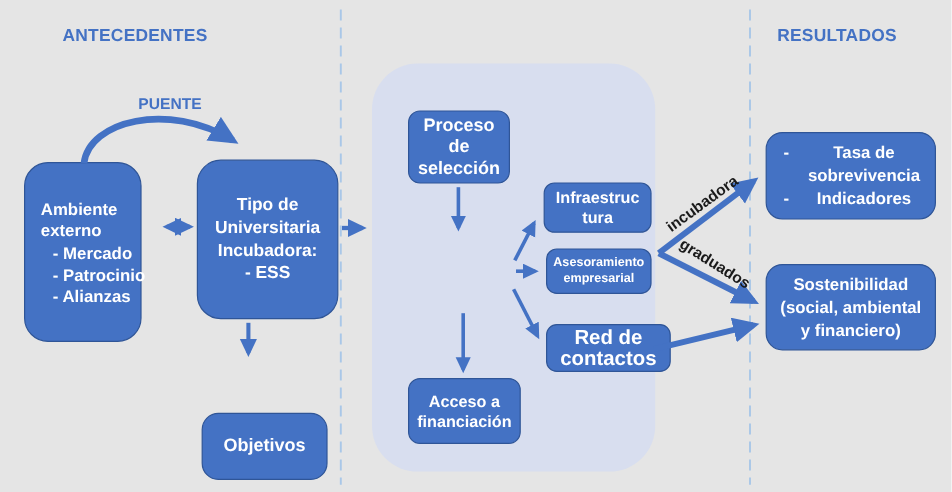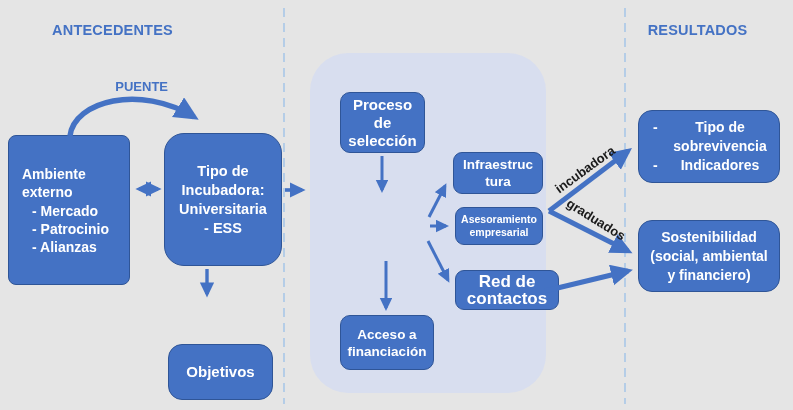--- a/index.html
+++ b/index.html
@@ -15,21 +15,21 @@
     position:absolute;background:#4472C4;border:1.4px solid #2F5597;color:#ffffff;
     display:flex;flex-direction:column;align-items:center;justify-content:center;
     text-align:center;font-weight:bold;line-height:18px;box-sizing:border-box;
   }
   .container-bg{
     position:absolute;left:310px;top:53px;width:236px;height:340px;
     background:#D8DEEF;border-radius:38px;
   }
   .line{white-space:nowrap;}
   
-  .b-ambiente{left:8px;top:135px;width:122px;height:150px;border-radius:8px;
+  .b-ambiente{left:20px;top:135px;width:98px;height:150px;border-radius:20px;
     align-items:flex-start;text-align:left;font-size:14px;padding:10px 6px 10px 13px;}
   .b-ambiente .items{padding-left:10px;}
   .b-tipo{left:164px;top:133px;width:118px;height:133px;border-radius:20px;font-size:14.5px;line-height:19px;}
   .b-objetivos{left:168px;top:302px;width:105px;height:56px;border-radius:14px;font-size:15px;margin-top:42px;}
   .b-proceso{left:340px;top:92px;width:85px;height:61px;border-radius:10px;font-size:15px;}
   .b-servicios{left:340px;top:197px;width:88px;height:60px;border-radius:10px;font-size:15px;line-height:19px;}
   .b-infra{left:453px;top:152px;width:90px;height:42px;border-radius:9px;font-size:13.5px;line-height:17px;}
   .b-asesor{left:455px;top:207px;width:88px;height:38px;border-radius:9px;font-size:10.5px;line-height:13px;}
   .b-red{left:455px;top:270px;width:104px;height:40px;border-radius:9px;font-size:17px;line-height:17px;}
   .b-acceso{left:340px;top:315px;width:94px;height:55px;border-radius:10px;font-size:13.5px;line-height:17px;}
@@ -64,22 +64,22 @@
     <div style="margin-bottom:1px;">Ambiente externo</div>
     <div class="items">
       <div class="line">- Mercado</div>
       <div class="line">- Patrocinio</div>
       <div class="line">- Alianzas</div>
     </div>
   </div>
 
   <div class="box b-tipo">
     <div class="line">Tipo de</div>
+    <div class="line">Universitaria</div>
     <div class="line">Incubadora:</div>
-    <div class="line">Universitaria</div>
     <div class="line">- ESS</div>
   </div>
 
   <div class="box b-objetivos">
     <div class="line">Objetivos</div>
   </div>
 
   <div class="box b-proceso">
     <div class="line">Proceso</div>
     <div class="line">de</div>
@@ -103,21 +103,21 @@
   </div>
 
   <div class="box b-acceso">
     <div class="line">Acceso a</div>
     <div class="line">financiación</div>
   </div>
 
   <div class="box b-tasa">
     <div class="trow">
       <span class="bullet">-</span>
-      <span class="ttext">Tipo de sobrevivencia</span>
+      <span class="ttext">Tasa de sobrevivencia</span>
     </div>
     <div class="trow">
       <span class="bullet">-</span>
       <span class="ttext">Indicadores</span>
     </div>
   </div>
 
   <div class="box b-sost">
     <div class="line">Sostenibilidad</div>
     <div class="line">(social, ambiental</div>

